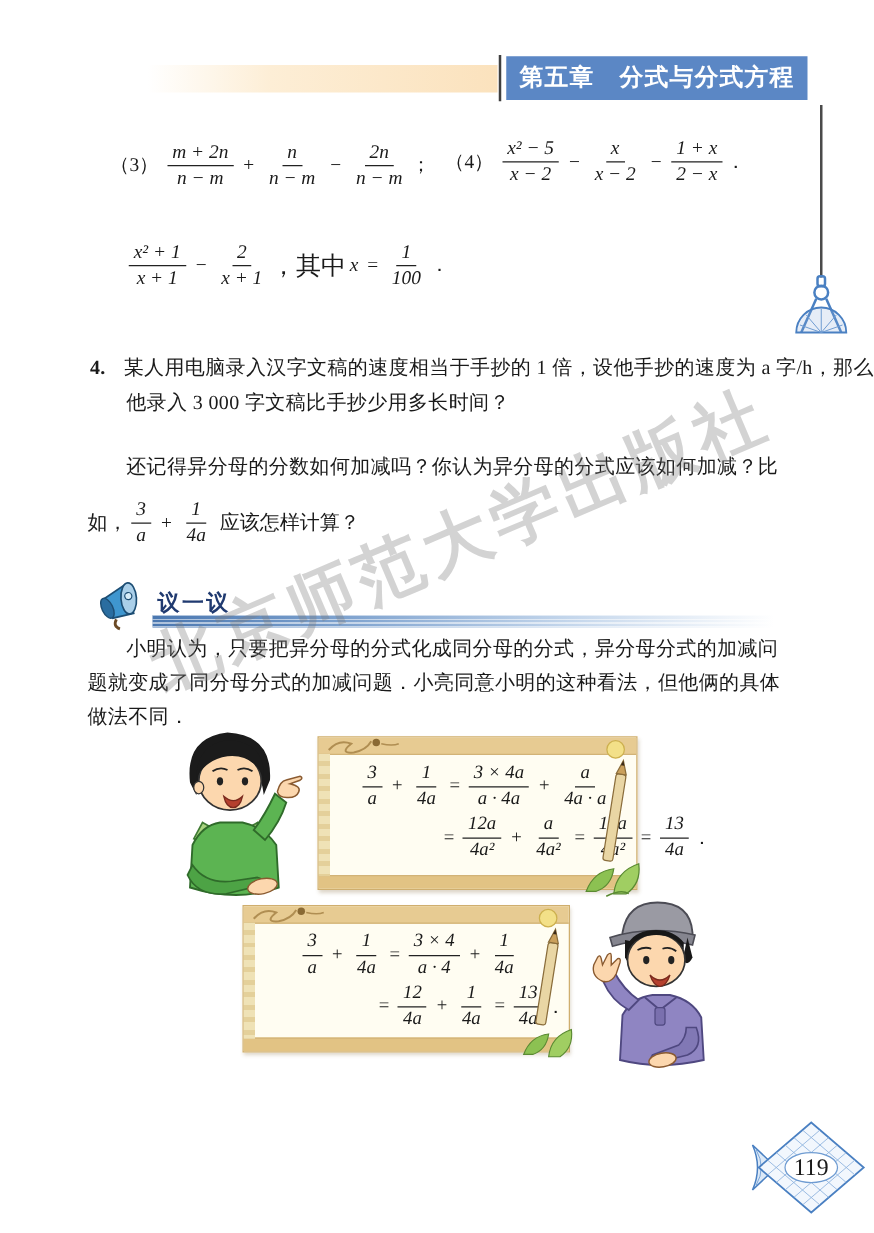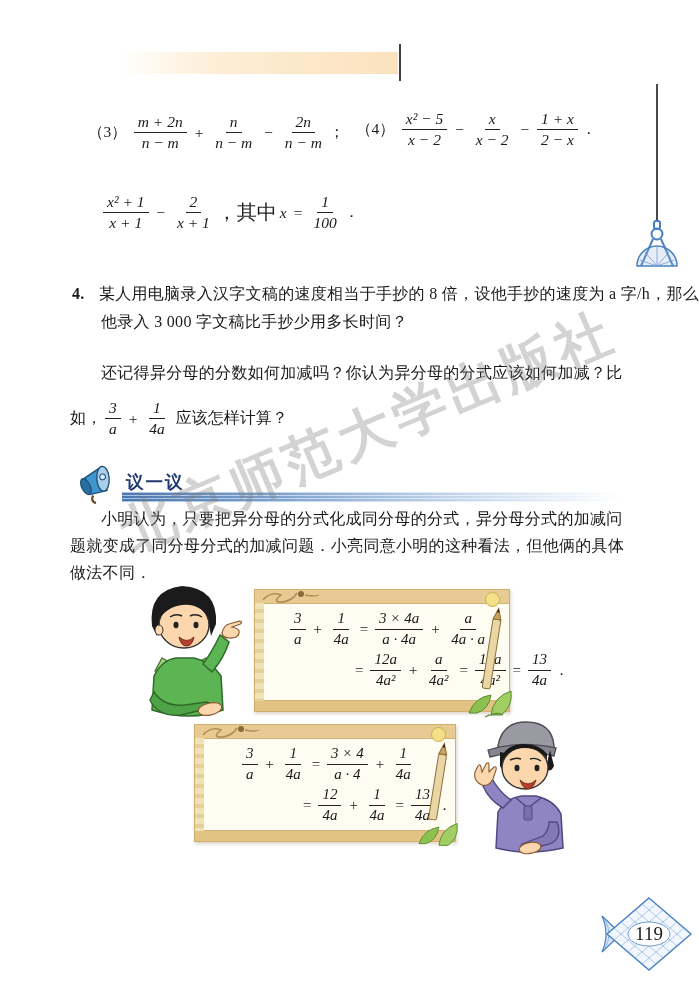--- a/index.html
+++ b/index.html
@@ -76,20 +76,21 @@
      font-size:54px;letter-spacing:5px;color:rgba(125,125,125,0.34);white-space:nowrap;
      transform:rotate(-23deg);pointer-events:none;z-index:30;font-weight:bold;}
 </style>
 </head>
 <body>
 
 <div class="page">
 
   <div class="cream-bar"></div>
   <div class="head-divider"></div>
+  <div class="chapter-box">第五章　分式与分式方程</div>
 
   <div class="margin-rule"></div>
   <svg class="compass" width="48" height="56" viewBox="0 0 48 56">
     <g stroke="#4a80c2" fill="none" stroke-width="2">
       <rect x="21" y="1" width="6" height="8" rx="2"></rect>
       <circle cx="24" cy="14" r="5.5"></circle>
       <path d="M20,19 L8,46"></path>
       <path d="M28,19 L40,46"></path>
     </g>
     <path d="M4,46 a20,20 0 0 1 40,0 Z" fill="rgba(140,175,220,0.22)" stroke="#4a80c2" stroke-width="1.5"></path>
@@ -156,21 +157,21 @@
     <span class="frac">
         <span class="num">1</span>
         <span class="den">100</span>
       </span>
     <span class="mtext">．</span>
   </div>
 
 
   <div class="bodyline" style="left:72px;top:284px;">
     <span class="qnum">4.</span>
-    <span>某人用电脑录入汉字文稿的速度相当于手抄的 8 倍，设他手抄的速度为 a 字/h，那么</span>
+    <span>某人用电脑录入汉字文稿的速度相当于手抄的 1 倍，设他手抄的速度为 a 字/h，那么</span>
   </div>
   <div class="bodyline" style="left:101px;top:312px;">他录入 3 000 字文稿比手抄少用多长时间？</div>
 
   <div class="bodyline" style="left:101px;top:363px;">还记得异分母的分数如何加减吗？你认为异分母的分式应该如何加减？比</div>
   <div class="mrow" style="left:70px;top:399px;">
     <span class="mtext" style="font-size:16px">如，</span>
     <span class="frac">
         <span class="num">3</span>
         <span class="den">a</span>
       </span>

